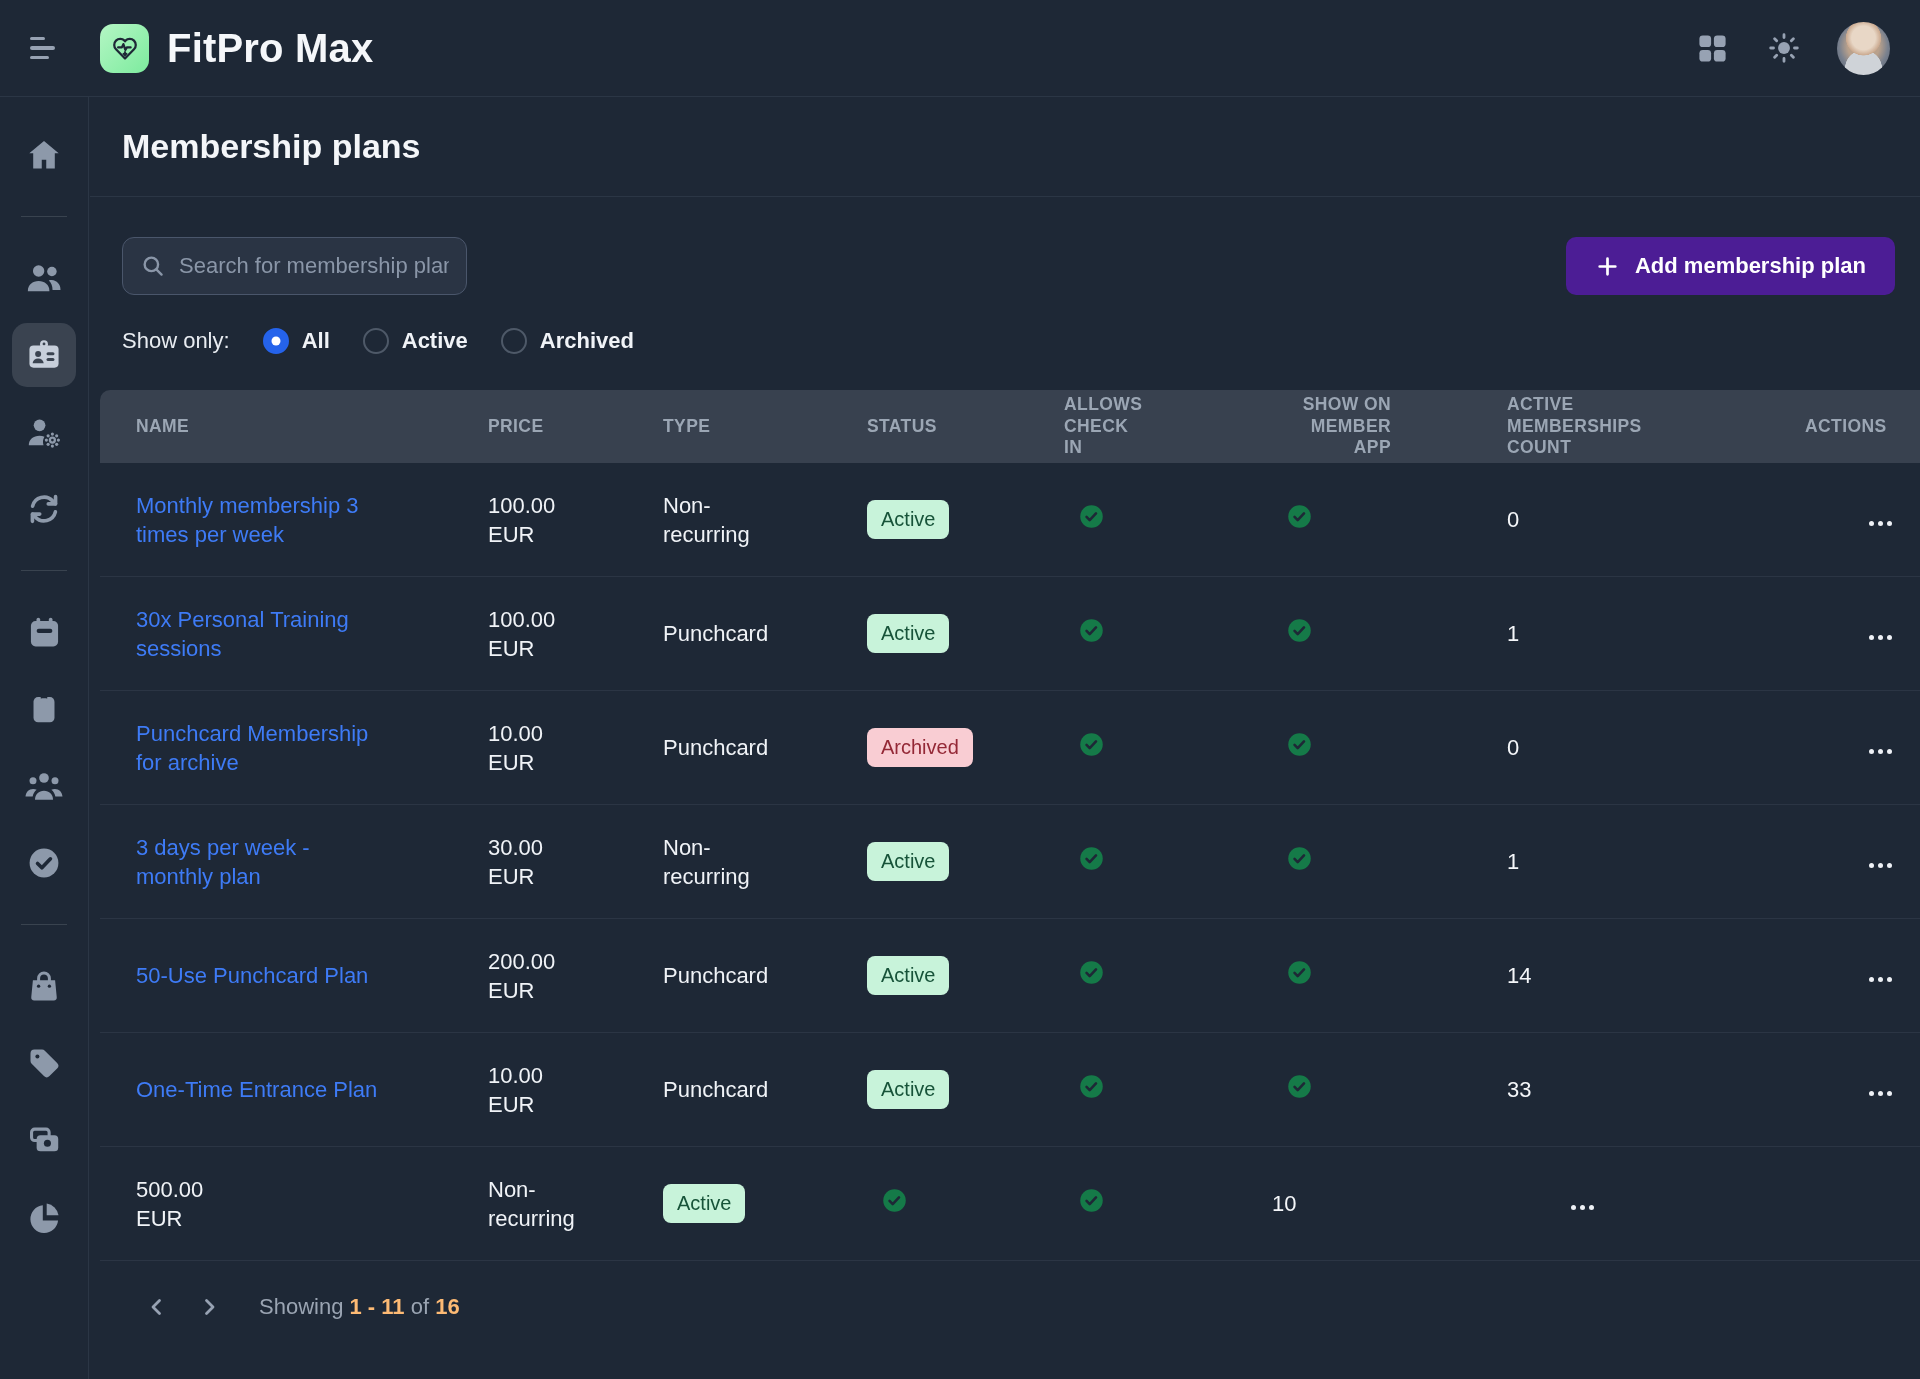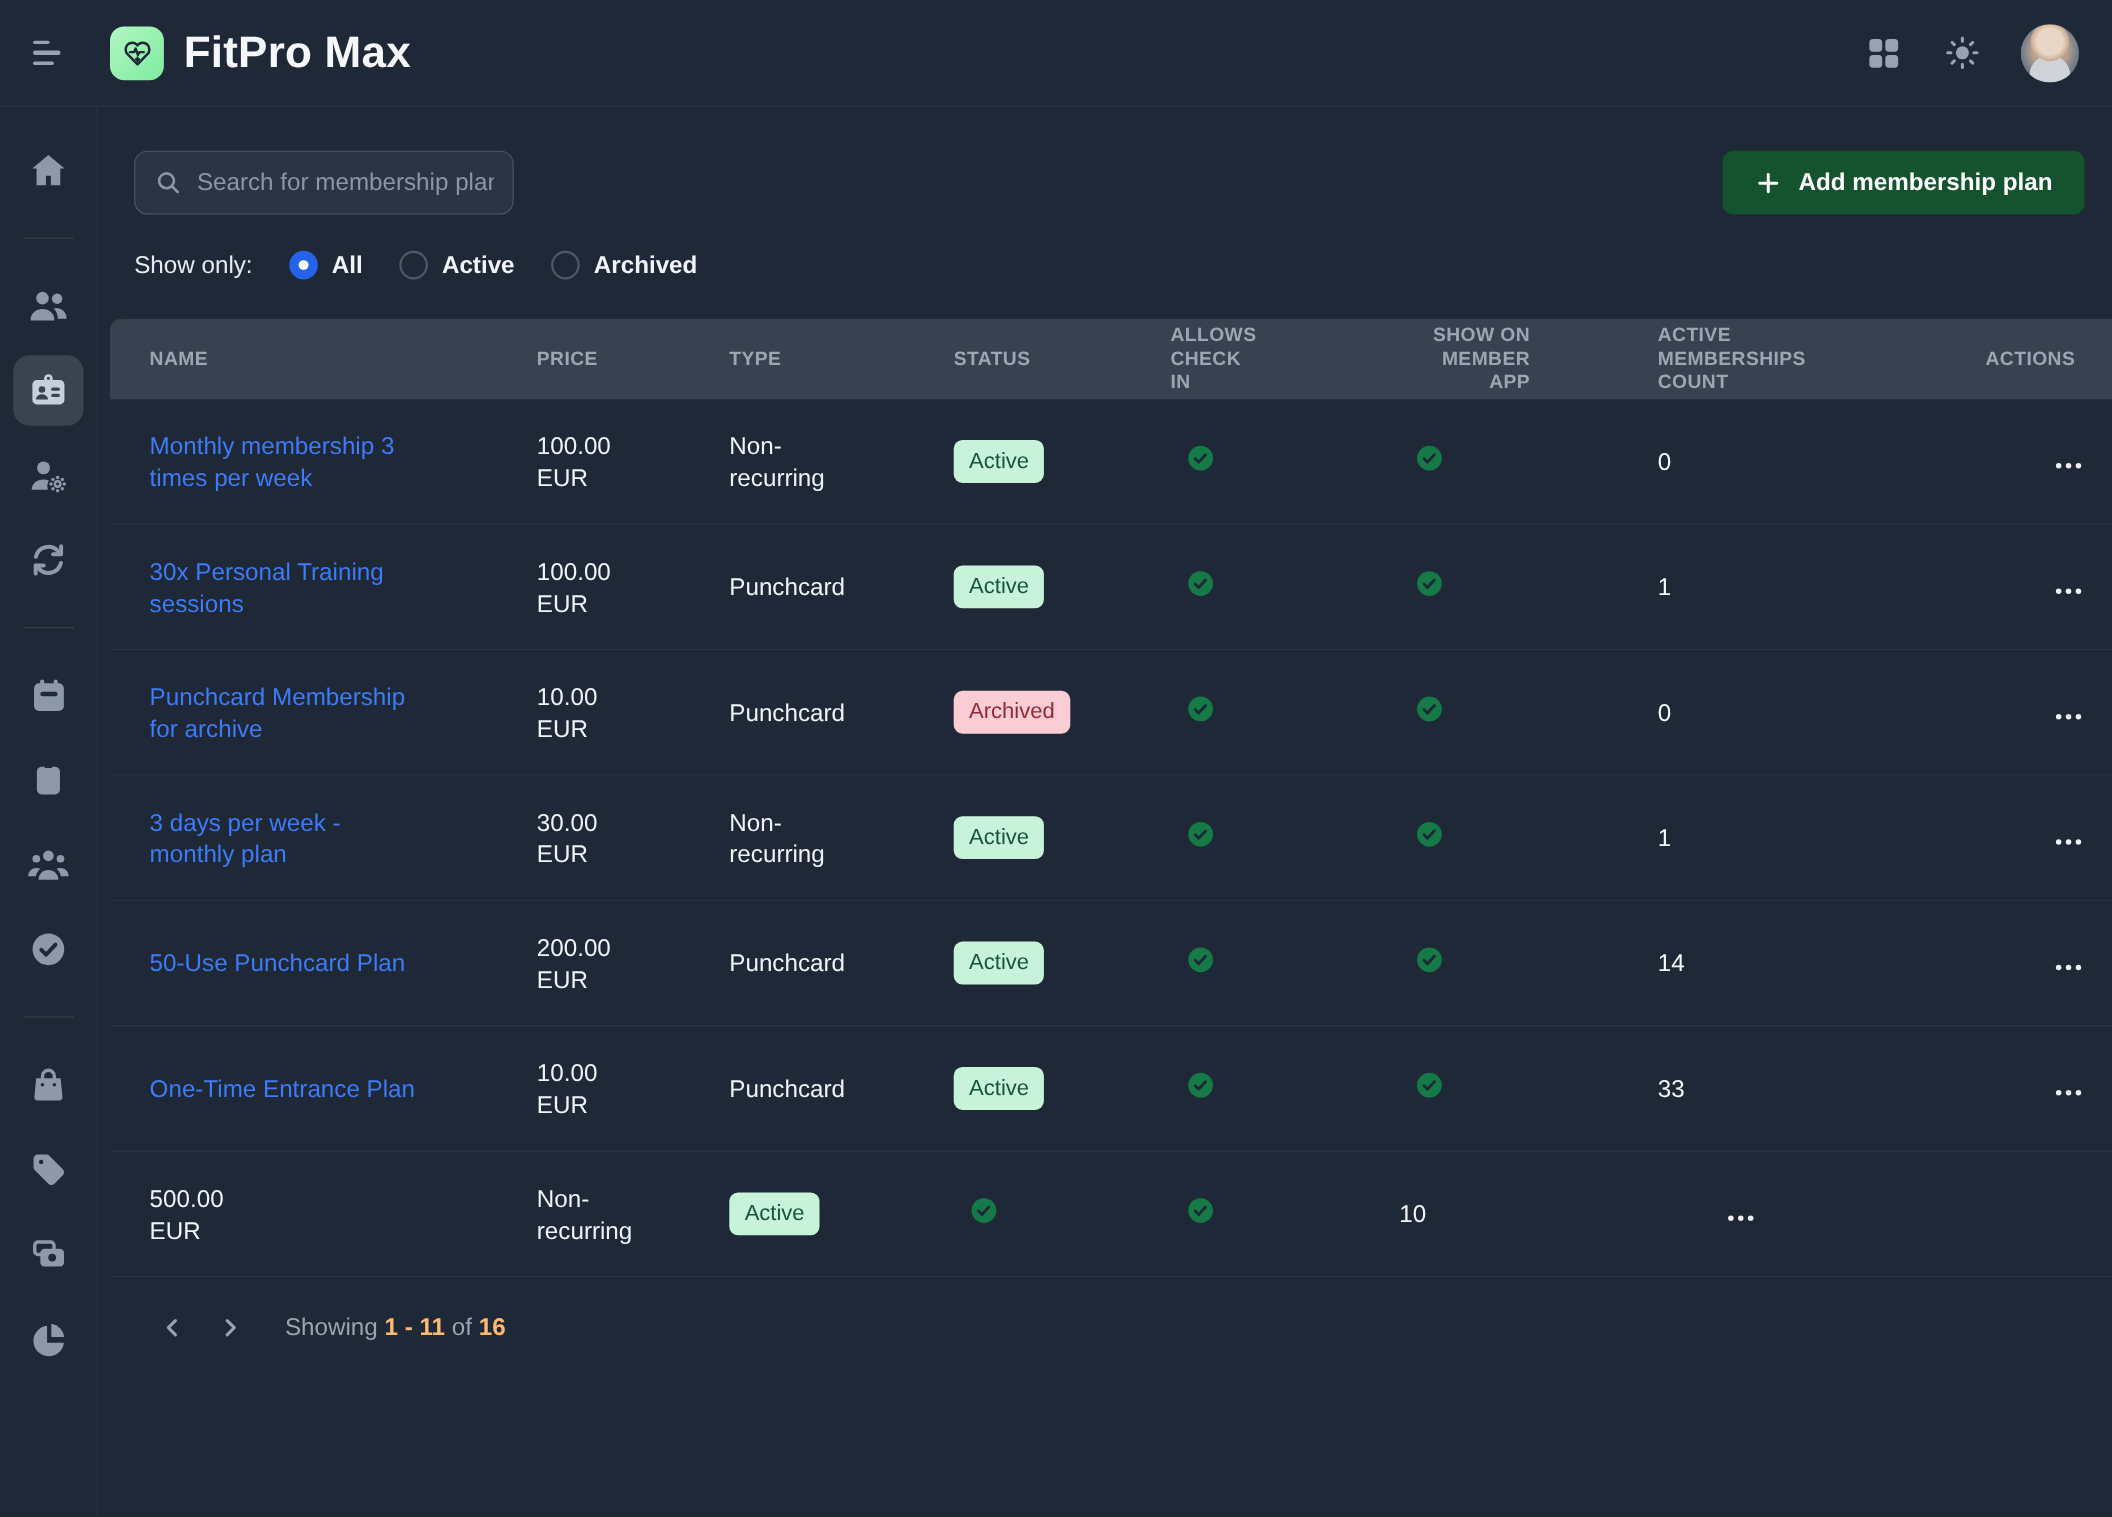--- a/index.html
+++ b/index.html
@@ -48,21 +48,21 @@
   .content{ margin-left:90px; }
   .page-head{ padding:30px 25px 30px 32px; border-bottom:1px solid #2b3645;}
   .page-title{ font-size:34px; font-weight:700; color:#f4f6f9;}
   .toolbar{ display:flex; justify-content:space-between; align-items:center; padding:40px 25px 0 32px;}
   .search{ display:flex; align-items:center; gap:13px; width:345px; height:58px;
     background:#2a3444; border:1px solid #4a566b; border-radius:12px; padding:0 17px; overflow:hidden;}
   .search input{ background:transparent; border:none; outline:none; font-size:22px; color:#e8ecf1; width:100%;
     font-family:"Liberation Sans","DejaVu Sans",sans-serif;}
   .search input::placeholder{ color:#8a96a8; }
   .add-btn{ display:flex; align-items:center; gap:15px; height:58px; padding:0 29px;
-    background:#14532d; color:#fff; border:none; border-radius:10px; font-size:22px; font-weight:600;
+    background:#4c1d95; color:#fff; border:none; border-radius:10px; font-size:22px; font-weight:600;
     font-family:"Liberation Sans","DejaVu Sans",sans-serif; cursor:pointer;}
   .filters{ display:flex; align-items:center; gap:33px; padding:33px 25px 0 32px; font-size:22px;}
   .filters-label{ color:#e8ecf1; font-weight:500; }
   .radio-opt{ display:flex; align-items:flex-end; gap:13px; cursor:pointer;}
   .radio{ width:26px;height:26px;border-radius:50%; border:2px solid #4e5968; background:transparent; position:relative;}
   .radio.sel{ background:#2563eb; border-color:#2563eb;}
   .radio.sel::after{ content:''; position:absolute; left:50%;top:50%; width:9px;height:9px; border-radius:50%;
     background:#fff; transform:translate(-50%,-50%);}
   .radio-label{ color:#f0f3f7; font-weight:600;}
   
@@ -274,20 +274,23 @@
         <svg width="37" height="37" viewBox="0 0 24 24" fill="currentColor">
           <path d="M10.9 4.1a9 9 0 1 0 9.9 9.9h-9.9z"></path>
           <path d="M13.4 2.9a9.1 9.1 0 0 1 7.7 7.7h-7.7z"></path>
         </svg>
       </span>
     </button>
   </nav>
 
 <main class="content">
 
+  <div class="page-head">
+    <h1 class="page-title">Membership plans</h1>
+  </div>
 
   <div class="toolbar">
     <div class="search">
       <span style="display:flex">
         <svg width="26" height="26" viewBox="0 0 24 24" fill="none" stroke="#8a96a8" stroke-width="2.2" stroke-linecap="round">
           <circle cx="10.5" cy="10.5" r="6.2"></circle>
             <path d="m15.3 15.3 4.6 4.6"></path>
         </svg>
       </span>
       <input type="text" placeholder="Search for membership plans" style="">

